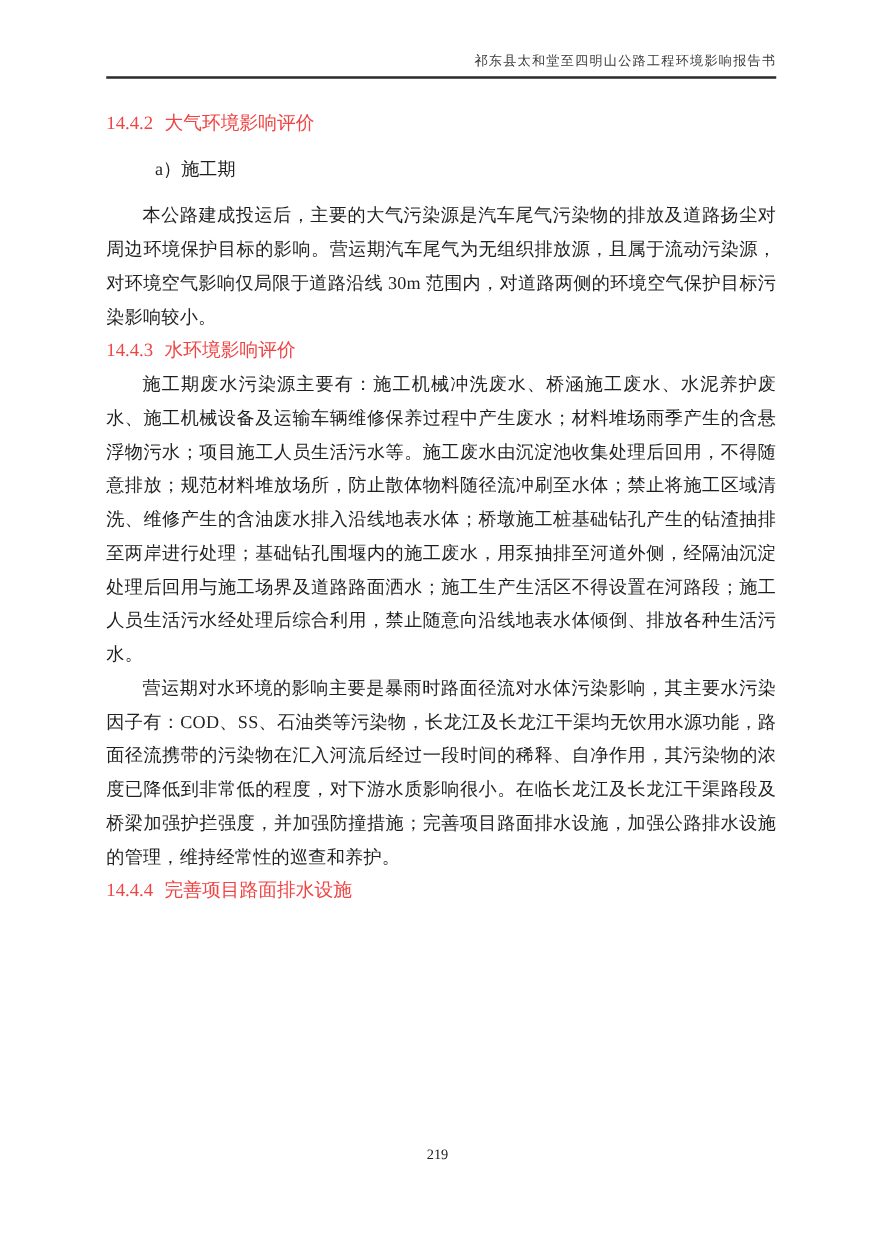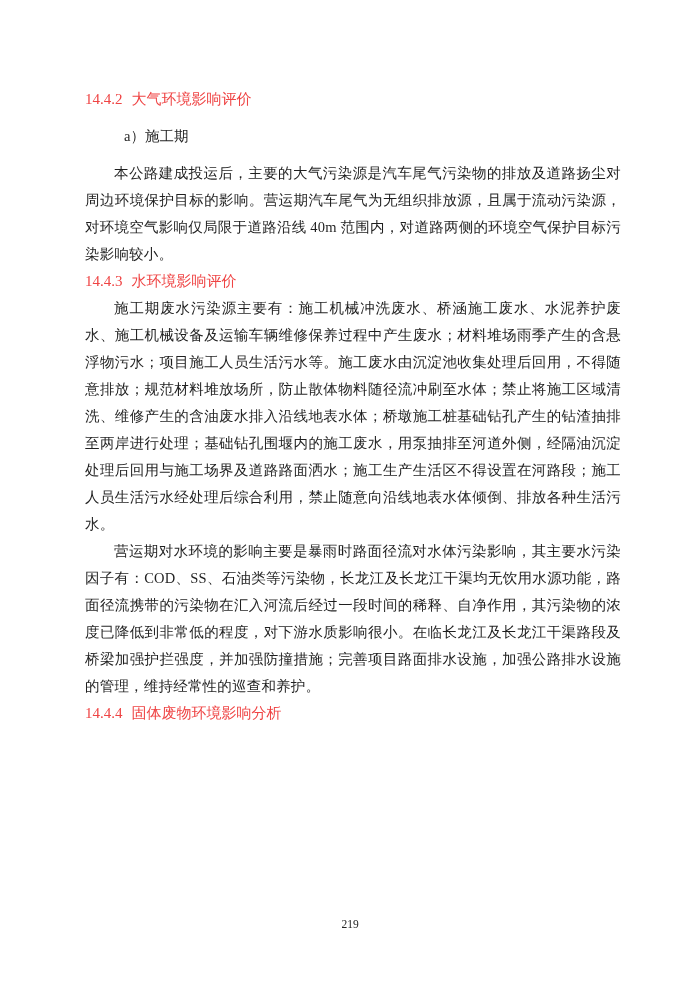--- a/index.html
+++ b/index.html
@@ -68,42 +68,45 @@
     text-align: center;
     font-size: 11.5px;
     color: #222222;
   }
 </style>
 </head>
 <body>
 
 <div class="page">
 
+  <div class="header">
+    <span>祁东县太和堂至四明山公路工程环境影响报告书</span>
+  </div>
 
   <div class="content">
 
     <h2 class="sec-heading">
       <span>14.4.2</span><span class="sec-title">大气环境影响评价</span>
     </h2>
 
     <div class="sub">a）施工期</div>
 
 
 
-    <p class="para">本公路建成投运后，主要的大气污染源是汽车尾气污染物的排放及道路扬尘对周边环境保护目标的影响。营运期汽车尾气为无组织排放源，且属于流动污染源，对环境空气影响仅局限于道路沿线 40m 范围内，对道路两侧的环境空气保护目标污染影响较小。</p>
+    <p class="para">本公路建成投运后，主要的大气污染源是汽车尾气污染物的排放及道路扬尘对周边环境保护目标的影响。营运期汽车尾气为无组织排放源，且属于流动污染源，对环境空气影响仅局限于道路沿线 30m 范围内，对道路两侧的环境空气保护目标污染影响较小。</p>
 
     <h2 class="sec-heading">
       <span>14.4.3</span><span class="sec-title">水环境影响评价</span>
     </h2>
 
     <p class="para">施工期废水污染源主要有：施工机械冲洗废水、桥涵施工废水、水泥养护废水、施工机械设备及运输车辆维修保养过程中产生废水；材料堆场雨季产生的含悬浮物污水；项目施工人员生活污水等。施工废水由沉淀池收集处理后回用，不得随意排放；规范材料堆放场所，防止散体物料随径流冲刷至水体；禁止将施工区域清洗、维修产生的含油废水排入沿线地表水体；桥墩施工桩基础钻孔产生的钻渣抽排至两岸进行处理；基础钻孔围堰内的施工废水，用泵抽排至河道外侧，经隔油沉淀处理后回用与施工场界及道路路面洒水；施工生产生活区不得设置在河路段；施工人员生活污水经处理后综合利用，禁止随意向沿线地表水体倾倒、排放各种生活污水。</p>
 
     <p class="para">营运期对水环境的影响主要是暴雨时路面径流对水体污染影响，其主要水污染因子有：COD、SS、石油类等污染物，长龙江及长龙江干渠均无饮用水源功能，路面径流携带的污染物在汇入河流后经过一段时间的稀释、自净作用，其污染物的浓度已降低到非常低的程度，对下游水质影响很小。在临长龙江及长龙江干渠路段及桥梁加强护拦强度，并加强防撞措施；完善项目路面排水设施，加强公路排水设施的管理，维持经常性的巡查和养护。</p>
 
     <h2 class="sec-heading">
-      <span>14.4.4</span><span class="sec-title">固体废物环境影响分析</span>
+      <span>14.4.4</span><span class="sec-title">完善项目路面排水设施</span>
     </h2>
 
   </div>
 
   <div class="page-number">219</div>
 
 </div>
 
 </body></html>

